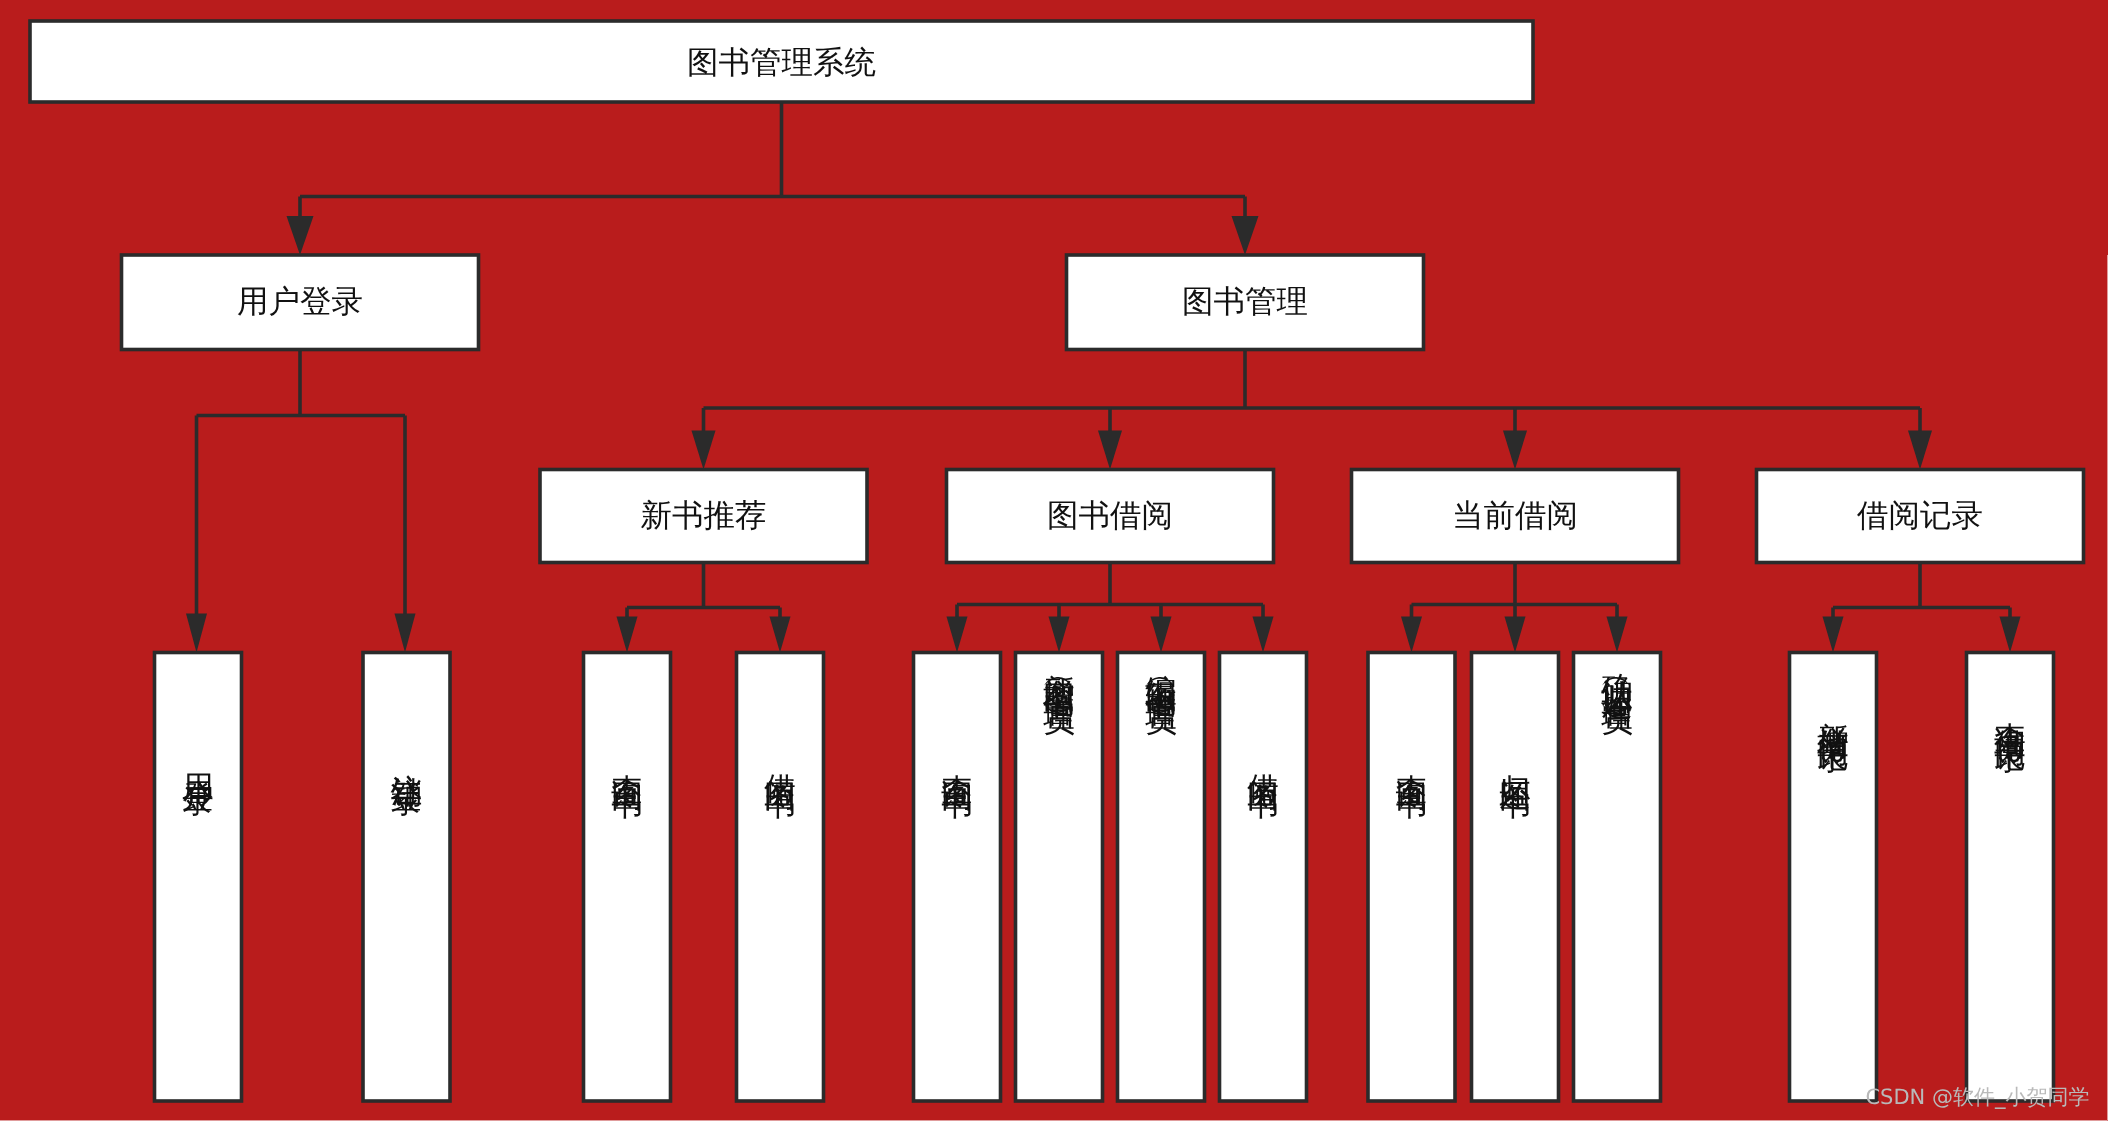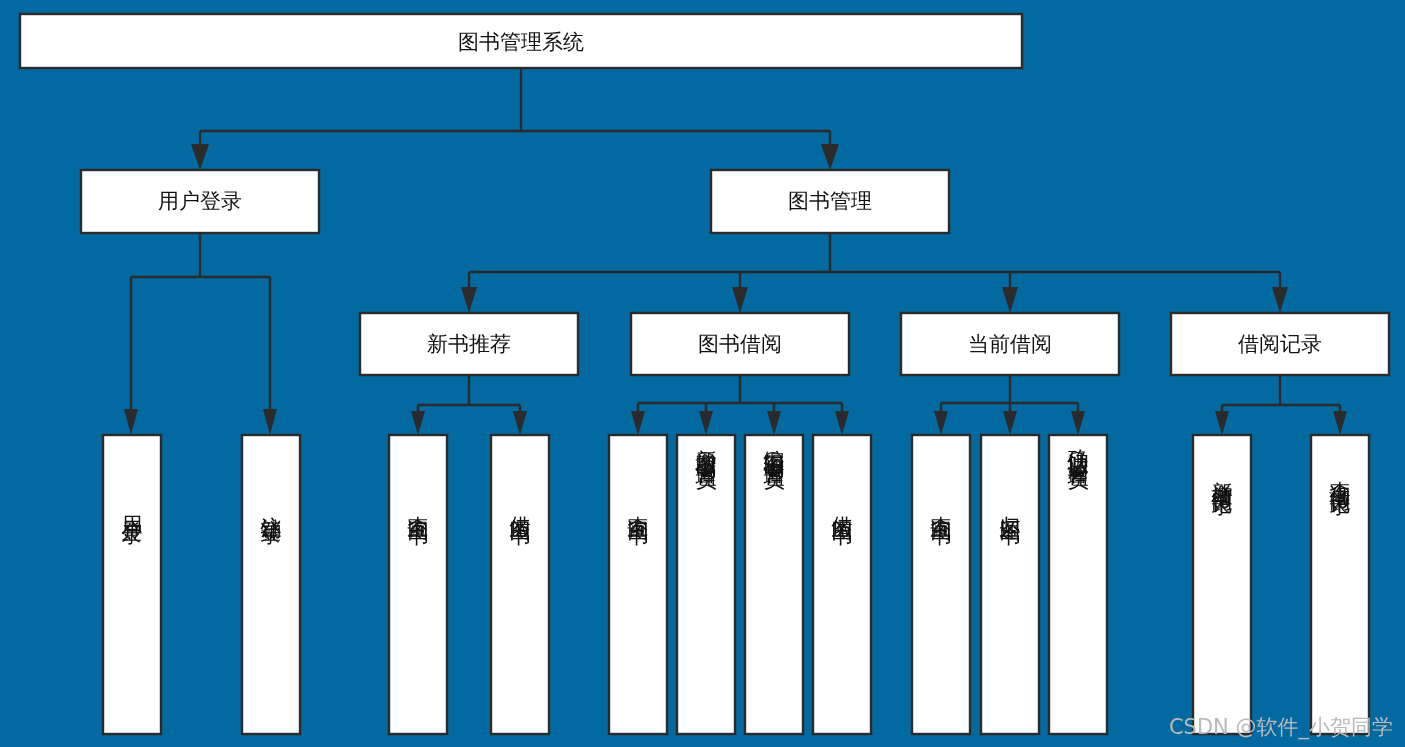--- a/index.html
+++ b/index.html
@@ -7,21 +7,21 @@
     padding: 0;
     background: #ffffff;
   }
   body {
     font-family: "DejaVu Sans", "Liberation Sans", sans-serif;
   }
   #diagram-root {
     position: relative;
     width: 1405px;
     height: 747px;
-    background: #0369a1;
+    background: #b91c1c;
     overflow: hidden;
   }
   svg#flow-svg {
     position: absolute;
     left: 0;
     top: 0;
     width: 1405px;
     height: 747px;
     display: block;
   }
@@ -54,21 +54,21 @@
     text-anchor: middle;
     writing-mode: vertical-rl;
     glyph-orientation-vertical: 0;
     letter-spacing: 3px;
   }
   .watermark-text {
     position: absolute;
     right: 12px;
     bottom: 6px;
     font-family: "DejaVu Sans", "Liberation Sans", sans-serif;
-    font-size: 21px;
+    font-size: 14px;
     color: #b9b9b9;
     white-space: nowrap;
     pointer-events: none;
   }
 </style>
 </head>
 <body>
 
 <div id="diagram-root">
 

